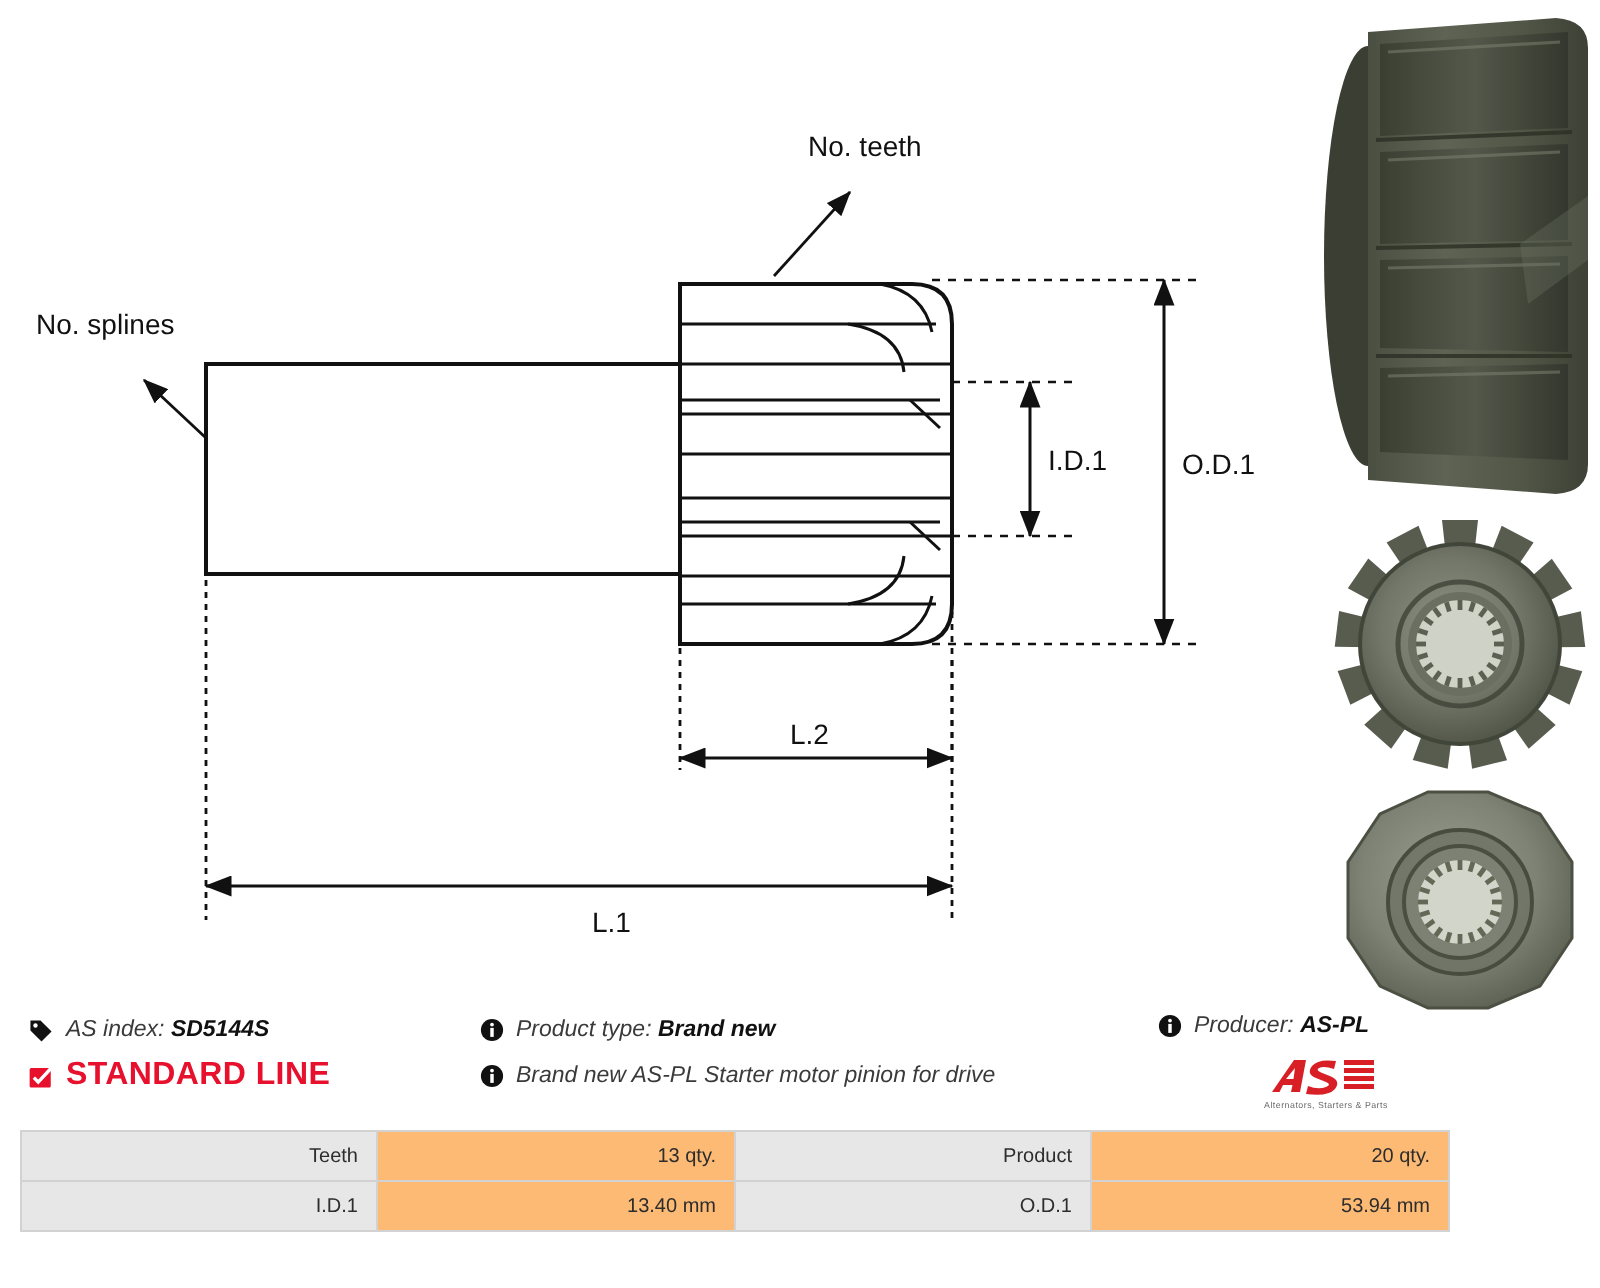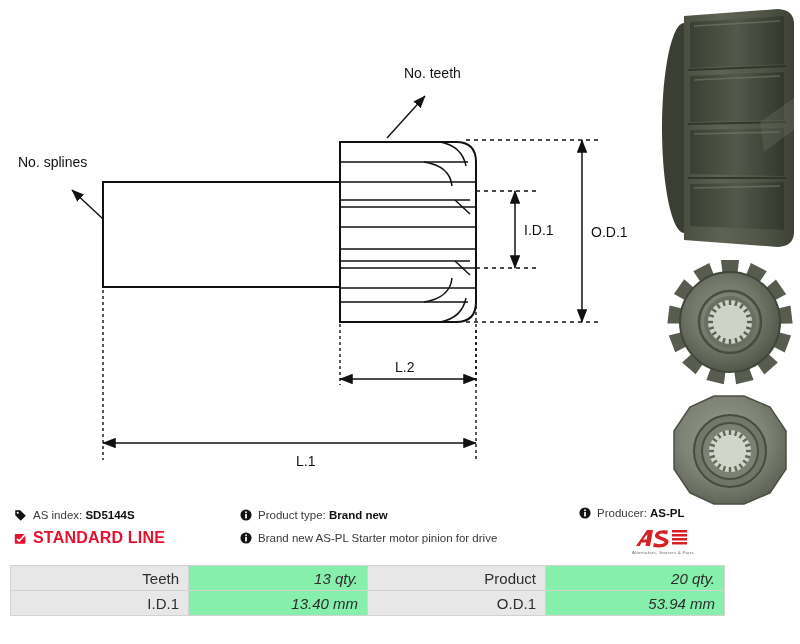--- a/index.html
+++ b/index.html
@@ -20,38 +20,38 @@
   .photo svg{display:block;}
 
   
   .meta{position:absolute;left:0;top:500px;width:800px;height:62px;}
   .meta-col{position:absolute;}
   .meta-col.c1{left:14px;top:8px;width:230px;}
   .meta-col.c2{left:240px;top:8px;width:330px;}
   .meta-col.c3{left:579px;top:6px;width:215px;}
   .meta-row{display:flex;align-items:flex-start;margin-bottom:9px;line-height:14px;}
   .meta-row .ico{flex:0 0 auto;margin-right:6px;display:inline-flex;align-items:center;height:14px;}
-  .meta-txt{font-size:11.5px;color:#3a3a3a;white-space:nowrap;}
+  .meta-txt{font-size:11.5px;color:#3a3a3a;white-space:nowrap;font-style:italic;}
   .meta-txt b{color:#111;font-weight:bold;}
   .std-line{font-size:16px;font-weight:bold;color:#e8112d;letter-spacing:.2px;white-space:nowrap;}
 
   
   .brand{position:absolute;left:24px;top:22px;width:120px;text-align:center;}
   .brand svg{display:block;margin:0 auto;}
   .brand .tag{font-size:4.4px;color:#6b6b6b;letter-spacing:.25px;margin-top:1px;
               transform:scale(1,1);white-space:nowrap;}
 
   
   .spec{position:absolute;left:10px;top:565px;width:638px;
         border-collapse:collapse;table-layout:fixed;}
-  .spec td{height:24px;padding:0 9px;font-size:15px;color:#2d2d2d;
+  .spec td{height:24px;padding:0 9px;font-size:10px;color:#2d2d2d;
            border:1px solid #d2d2d2;text-align:right;white-space:nowrap;
            overflow:hidden;text-overflow:ellipsis;}
   .spec td.lbl{background:#e7e7e7;width:159px;}
-  .spec td.val{background:#86efac;width:160px;font-style:italic;}
+  .spec td.val{background:#fdba74;width:160px;}
 </style>
 </head>
 <body>
 
 <div class="page">
 
   <div class="drawing">
     <svg width="660" height="490" viewBox="0 0 660 490" xmlns="http://www.w3.org/2000/svg">
       <defs>
         <marker id="arrH" markerWidth="9" markerHeight="7" refX="8.5" refY="3.5" orient="auto">

